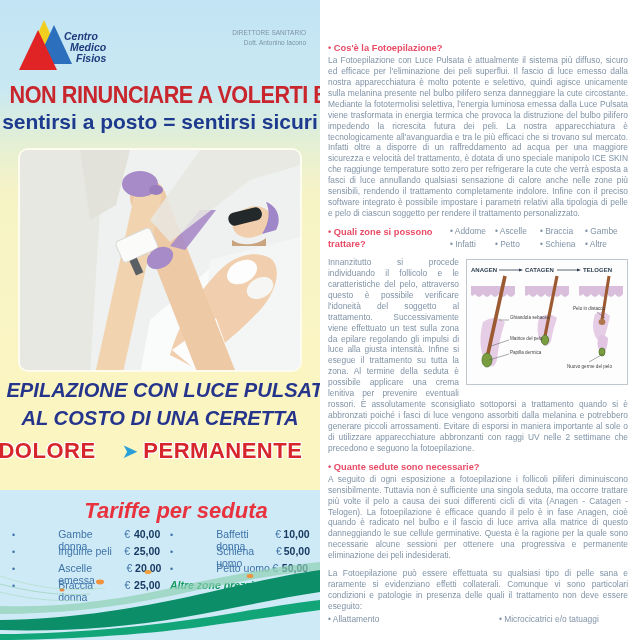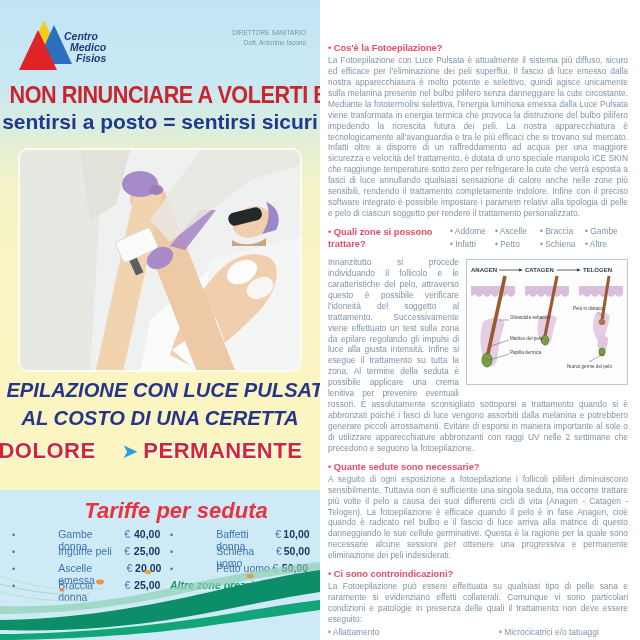--- a/index.html
+++ b/index.html
@@ -310,21 +310,20 @@
       </div>
       <div>Innanzitutto si procede individuando il follicolo e le caratteristiche del pelo, attraverso questo è possibile verificare l'idoneità del soggetto al trattamento. Successivamente viene effettuato un test sulla zona da epilare regolando gli impulsi di luce alla giusta intensità. Infine si esegue il trattamento su tutta la zona. Al termine della seduta è possibile applicare una crema lenitiva per prevenire eventuali rossori. È assolutamente sconsigliato sottoporsi a trattamento quando si è abbronzati poiché i fasci di luce vengono assorbiti dalla melanina e potrebbero generare piccoli arrossamenti. Evitare di esporsi in maniera importante al sole o di utilizzare apparecchiature abbronzanti con raggi UV nelle 2 settimane che precedono e seguono la fotoepilazione.</div>
     </div>
 
     <div class="sec">
       <div class="sec-title">Quante sedute sono necessarie?</div>
       <div>A seguito di ogni esposizione a fotoepilazione i follicoli piliferi diminuiscono sensibilmente. Tuttavia non è sufficiente una singola seduta, ma occorre trattare più volte il pelo a causa dei suoi differenti cicli di vita (Anagen - Catagen - Telogen). La fotoepilazione è efficace quando il pelo è in fase Anagen, cioè quando è radicato nel bulbo e il fascio di luce arriva alla matrice di questo danneggiando le sue cellule germinative. Questa è la ragione per la quale sono necessarie alcune sessioni per ottenere una progressiva e permanente eliminazione dei peli indesiderati.</div>
     </div>
 
     <div class="sec">
-      <div class="sec-title">Ci sono controindicazioni?</div>
       <div>La Fotoepilazione può essere effettuata su qualsiasi tipo di pelle sana e raramente si evidenziano effetti collaterali. Comunque vi sono particolari condizioni e patologie in presenza delle quali il trattamento non deve essere eseguito:</div>
       <div class="contra-cols">
         <ul class="contra-col c1">
           <li>Allattamento</li>
 
         </ul>
         <ul class="contra-col c2">
           <li>Microcicatrici e/o tatuaggi</li>
 
         </ul>

